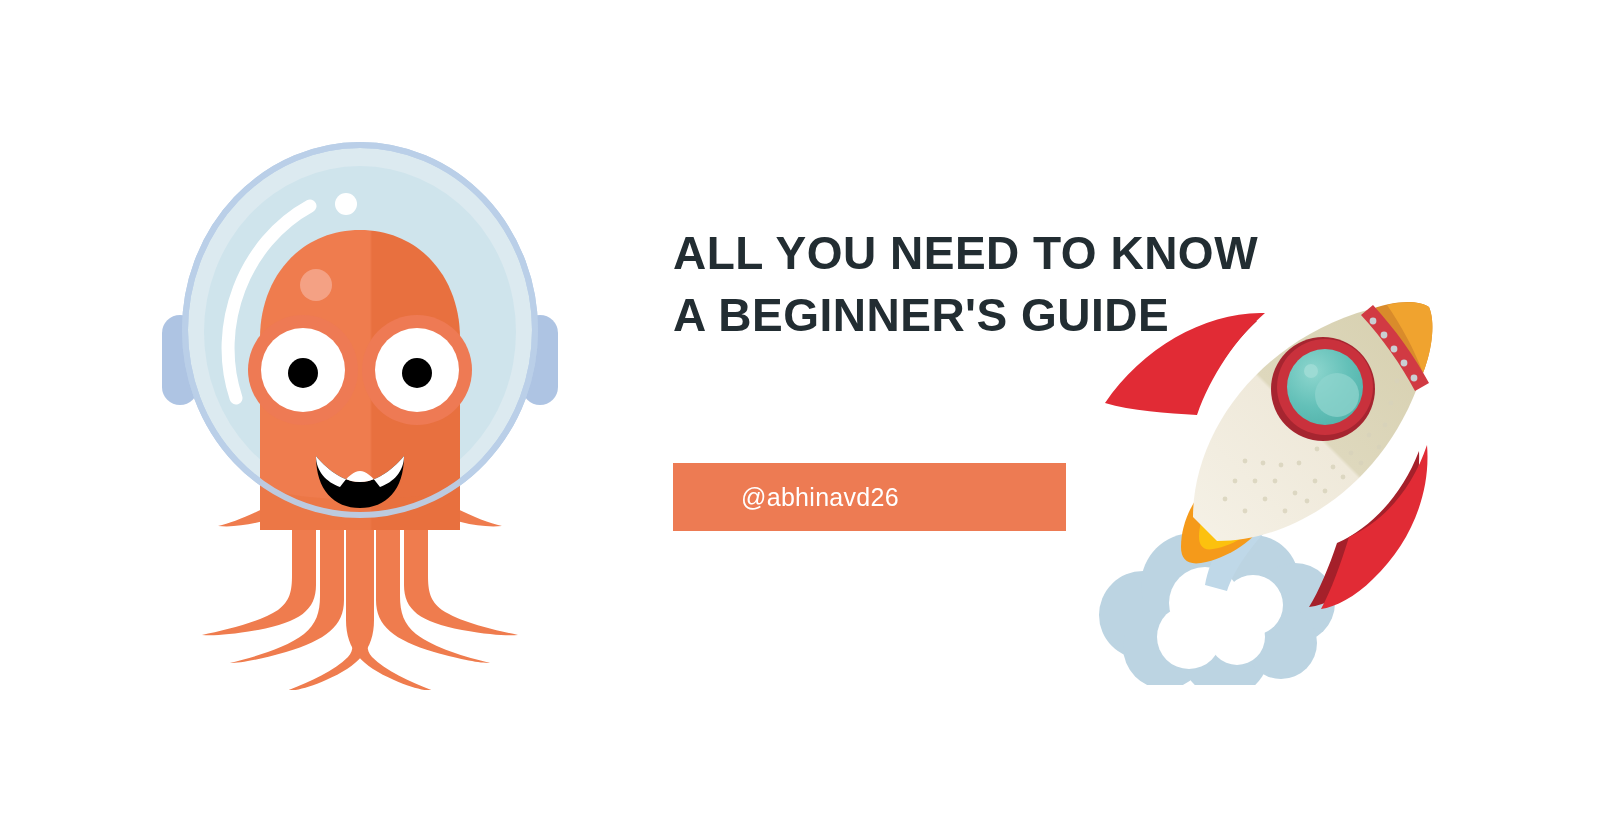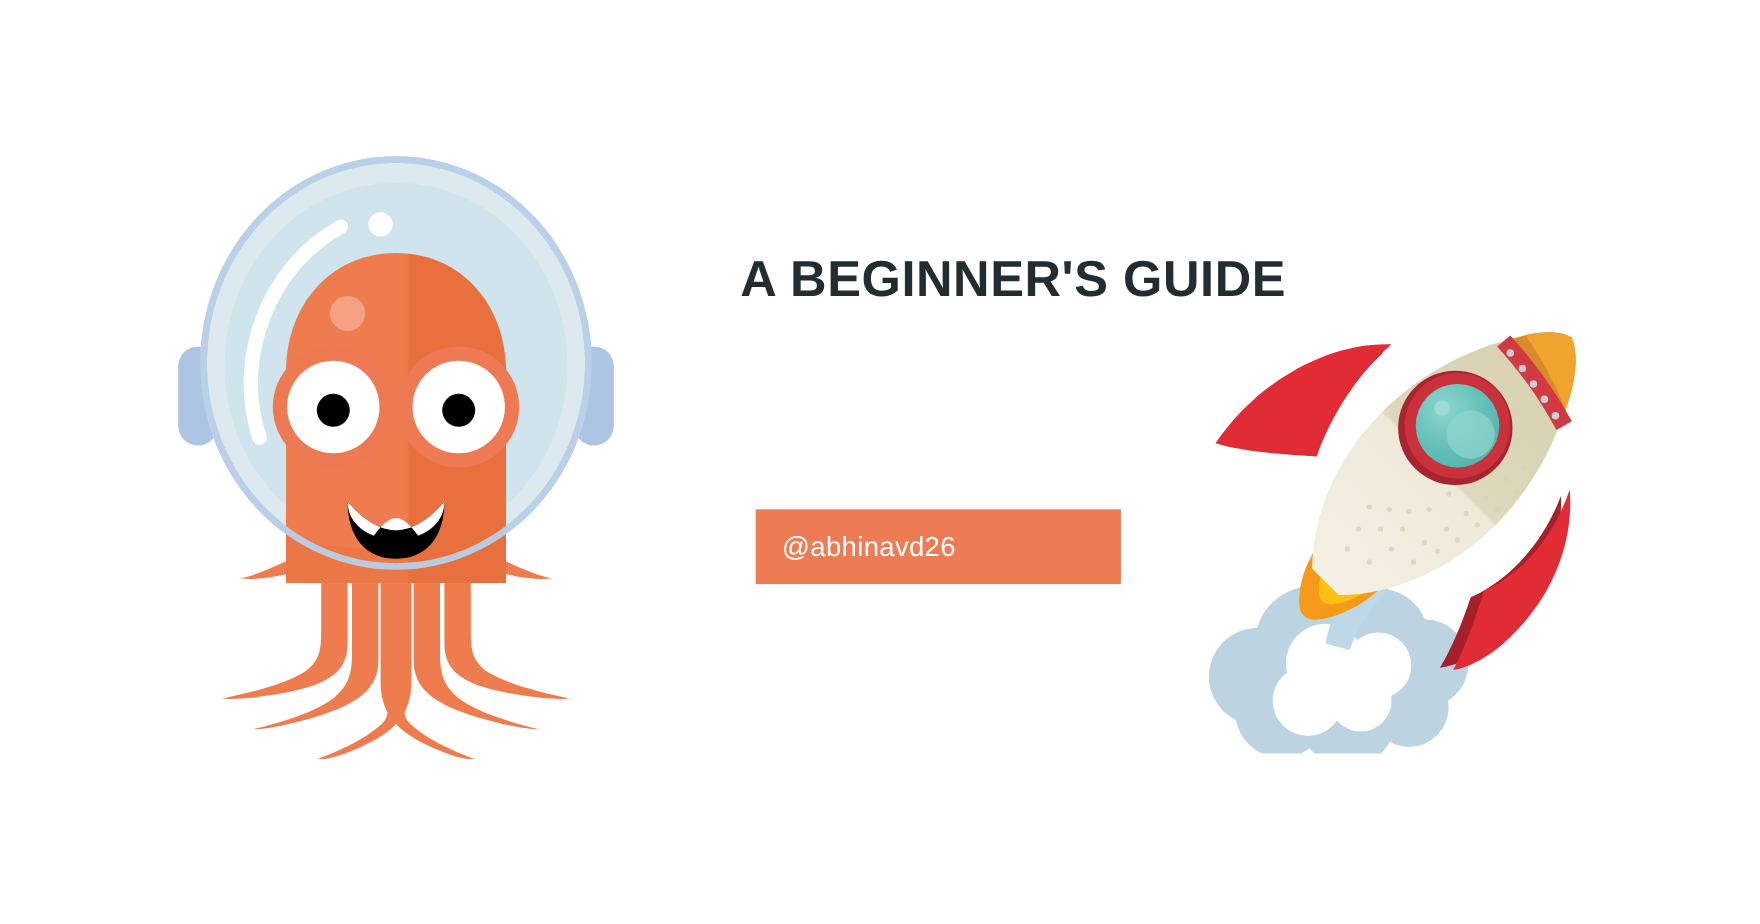--- a/index.html
+++ b/index.html
@@ -46,28 +46,27 @@
     white-space: nowrap;
     margin: 0;
     text-transform: uppercase;
   }
 
   
   #handle-badge {
     position: absolute;
     left: 673px;
     top: 463px;
-    width: 332px;
+    width: 393px;
     height: 68px;
     background: #ed7b53;
     display: flex;
     align-items: center;
     box-sizing: border-box;
-    padding-left: 24px;
-    margin-left: 14px;
+    padding-left: 68px;
   }
   #handle-badge-label {
     font-family: "Liberation Sans", sans-serif;
     font-size: 25px;
     font-weight: normal;
     color: #ffffff;
     letter-spacing: 0.3px;
   }
 
   
@@ -167,20 +166,21 @@
       <g clip-path="url(#helmetClip)">
         <path d="M96,268 C72,196 104,112 170,76" fill="none" stroke="#ffffff" stroke-width="13" stroke-linecap="round"></path>
         <circle cx="206" cy="74" r="11" fill="#ffffff"></circle>
       </g>
 
       <ellipse cx="220" cy="200" rx="175" ry="185" fill="none" stroke="#b9cfe8" stroke-width="6" opacity="0.95"></ellipse>
     </svg>
   </div>
 
   <div id="headline-block">
+    <div class="headline-line">ALL YOU NEED TO KNOW</div>
     <div class="headline-line">A BEGINNER'S GUIDE</div>
   </div>
 
   <div id="handle-badge">
     <span id="handle-badge-label">@abhinavd26</span>
   </div>
 
   <div id="rocket-illustration">
     <svg viewBox="0 0 420 400" xmlns="http://www.w3.org/2000/svg">
       <defs>

